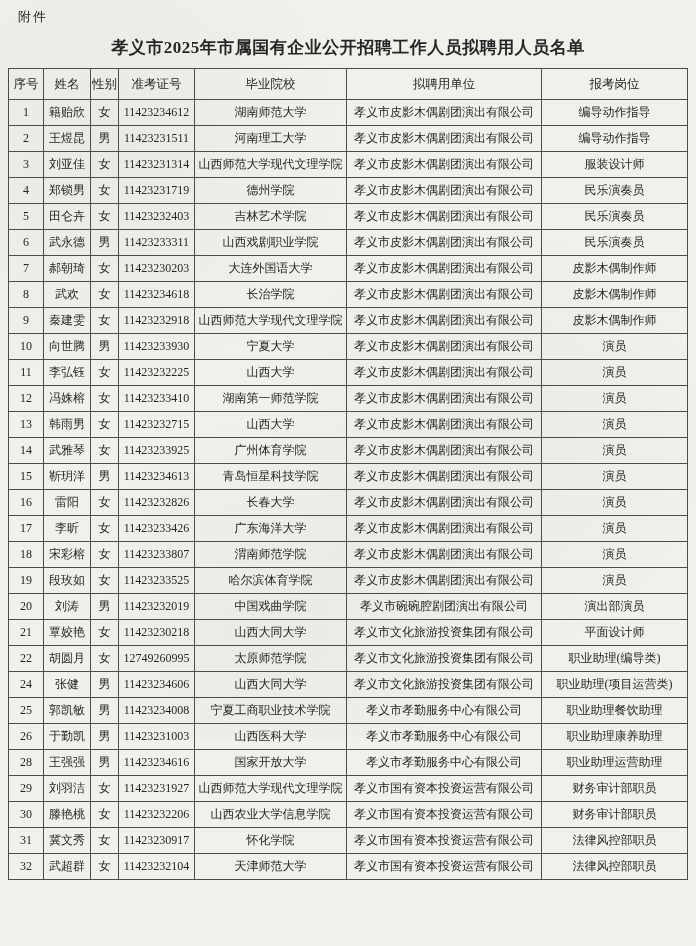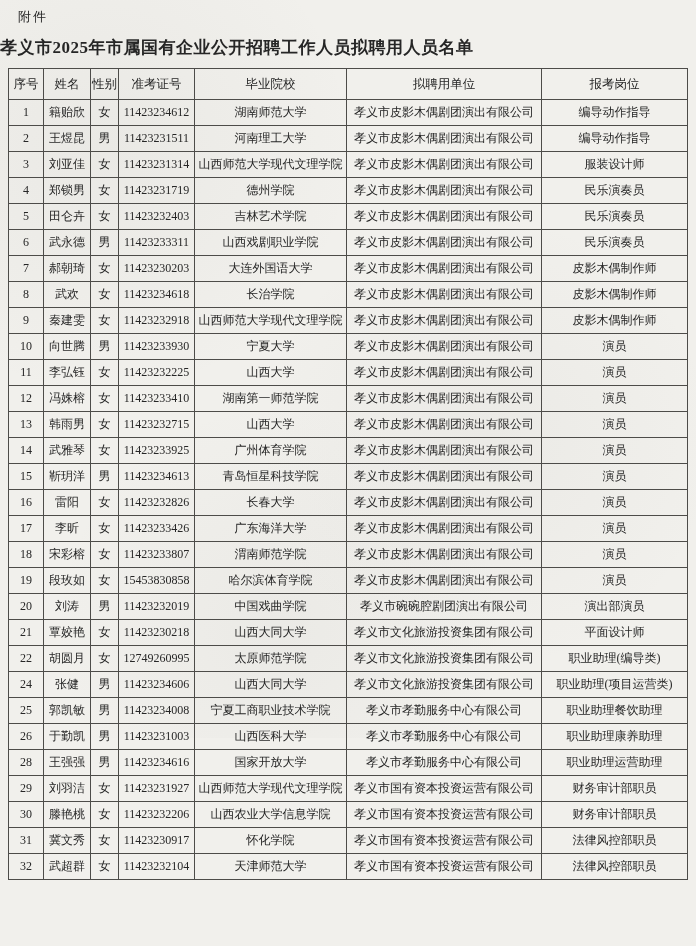--- a/index.html
+++ b/index.html
@@ -30,20 +30,21 @@
     left: 18px;
     font-size: 13px;
     letter-spacing: 2px;
   }
   .title {
     position: absolute;
     top: 36px;
     left: 0;
     width: 100%;
     margin: 0;
+    text-align: center;
     font-size: 17px;
     font-weight: bold;
     letter-spacing: 0.5px;
   }
   table.roster {
     position: absolute;
     top: 68px;
     left: 8px;
     width: 679px;
     border-collapse: collapse;
@@ -262,21 +263,21 @@
           <td>女</td>
           <td>11423233807</td>
           <td>渭南师范学院</td>
           <td>孝义市皮影木偶剧团演出有限公司</td>
           <td>演员</td>
         </tr>
         <tr>
           <td>19</td>
           <td>段玫如</td>
           <td>女</td>
-          <td>15453830858</td>
+          <td>11423233525</td>
           <td>哈尔滨体育学院</td>
           <td>孝义市皮影木偶剧团演出有限公司</td>
           <td>演员</td>
         </tr>
         <tr>
           <td>20</td>
           <td>刘涛</td>
           <td>男</td>
           <td>11423232019</td>
           <td>中国戏曲学院</td>

